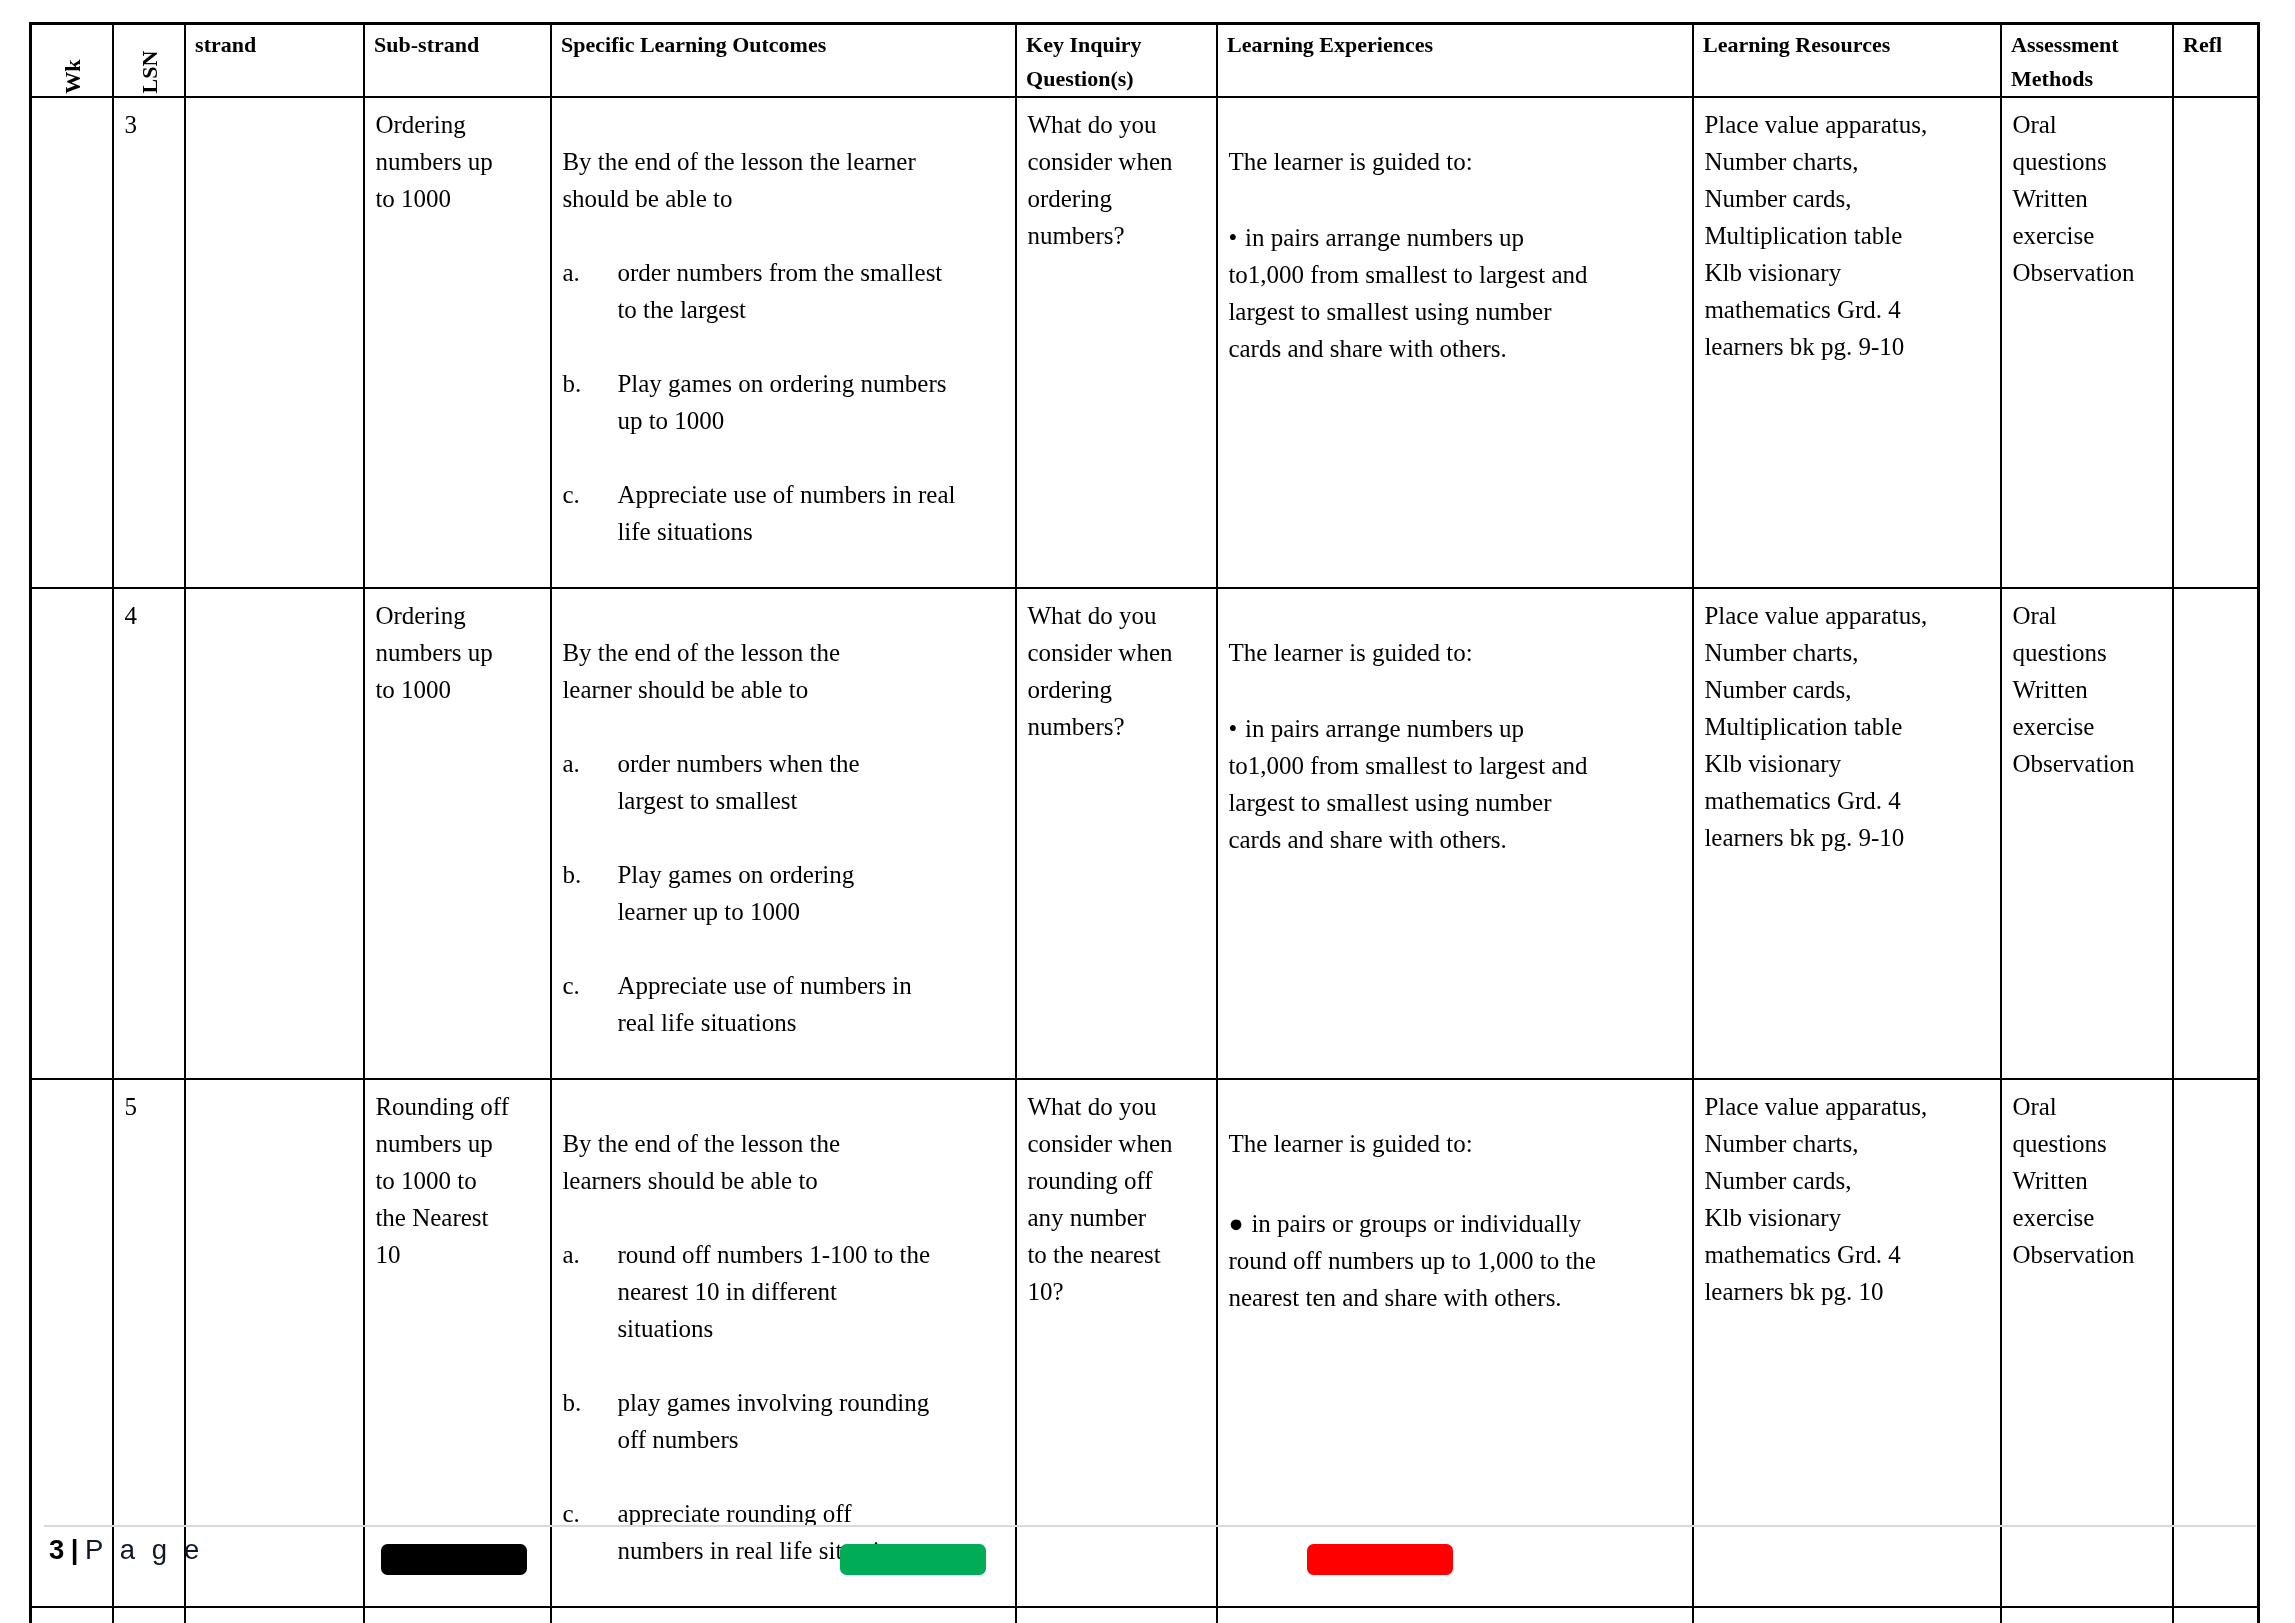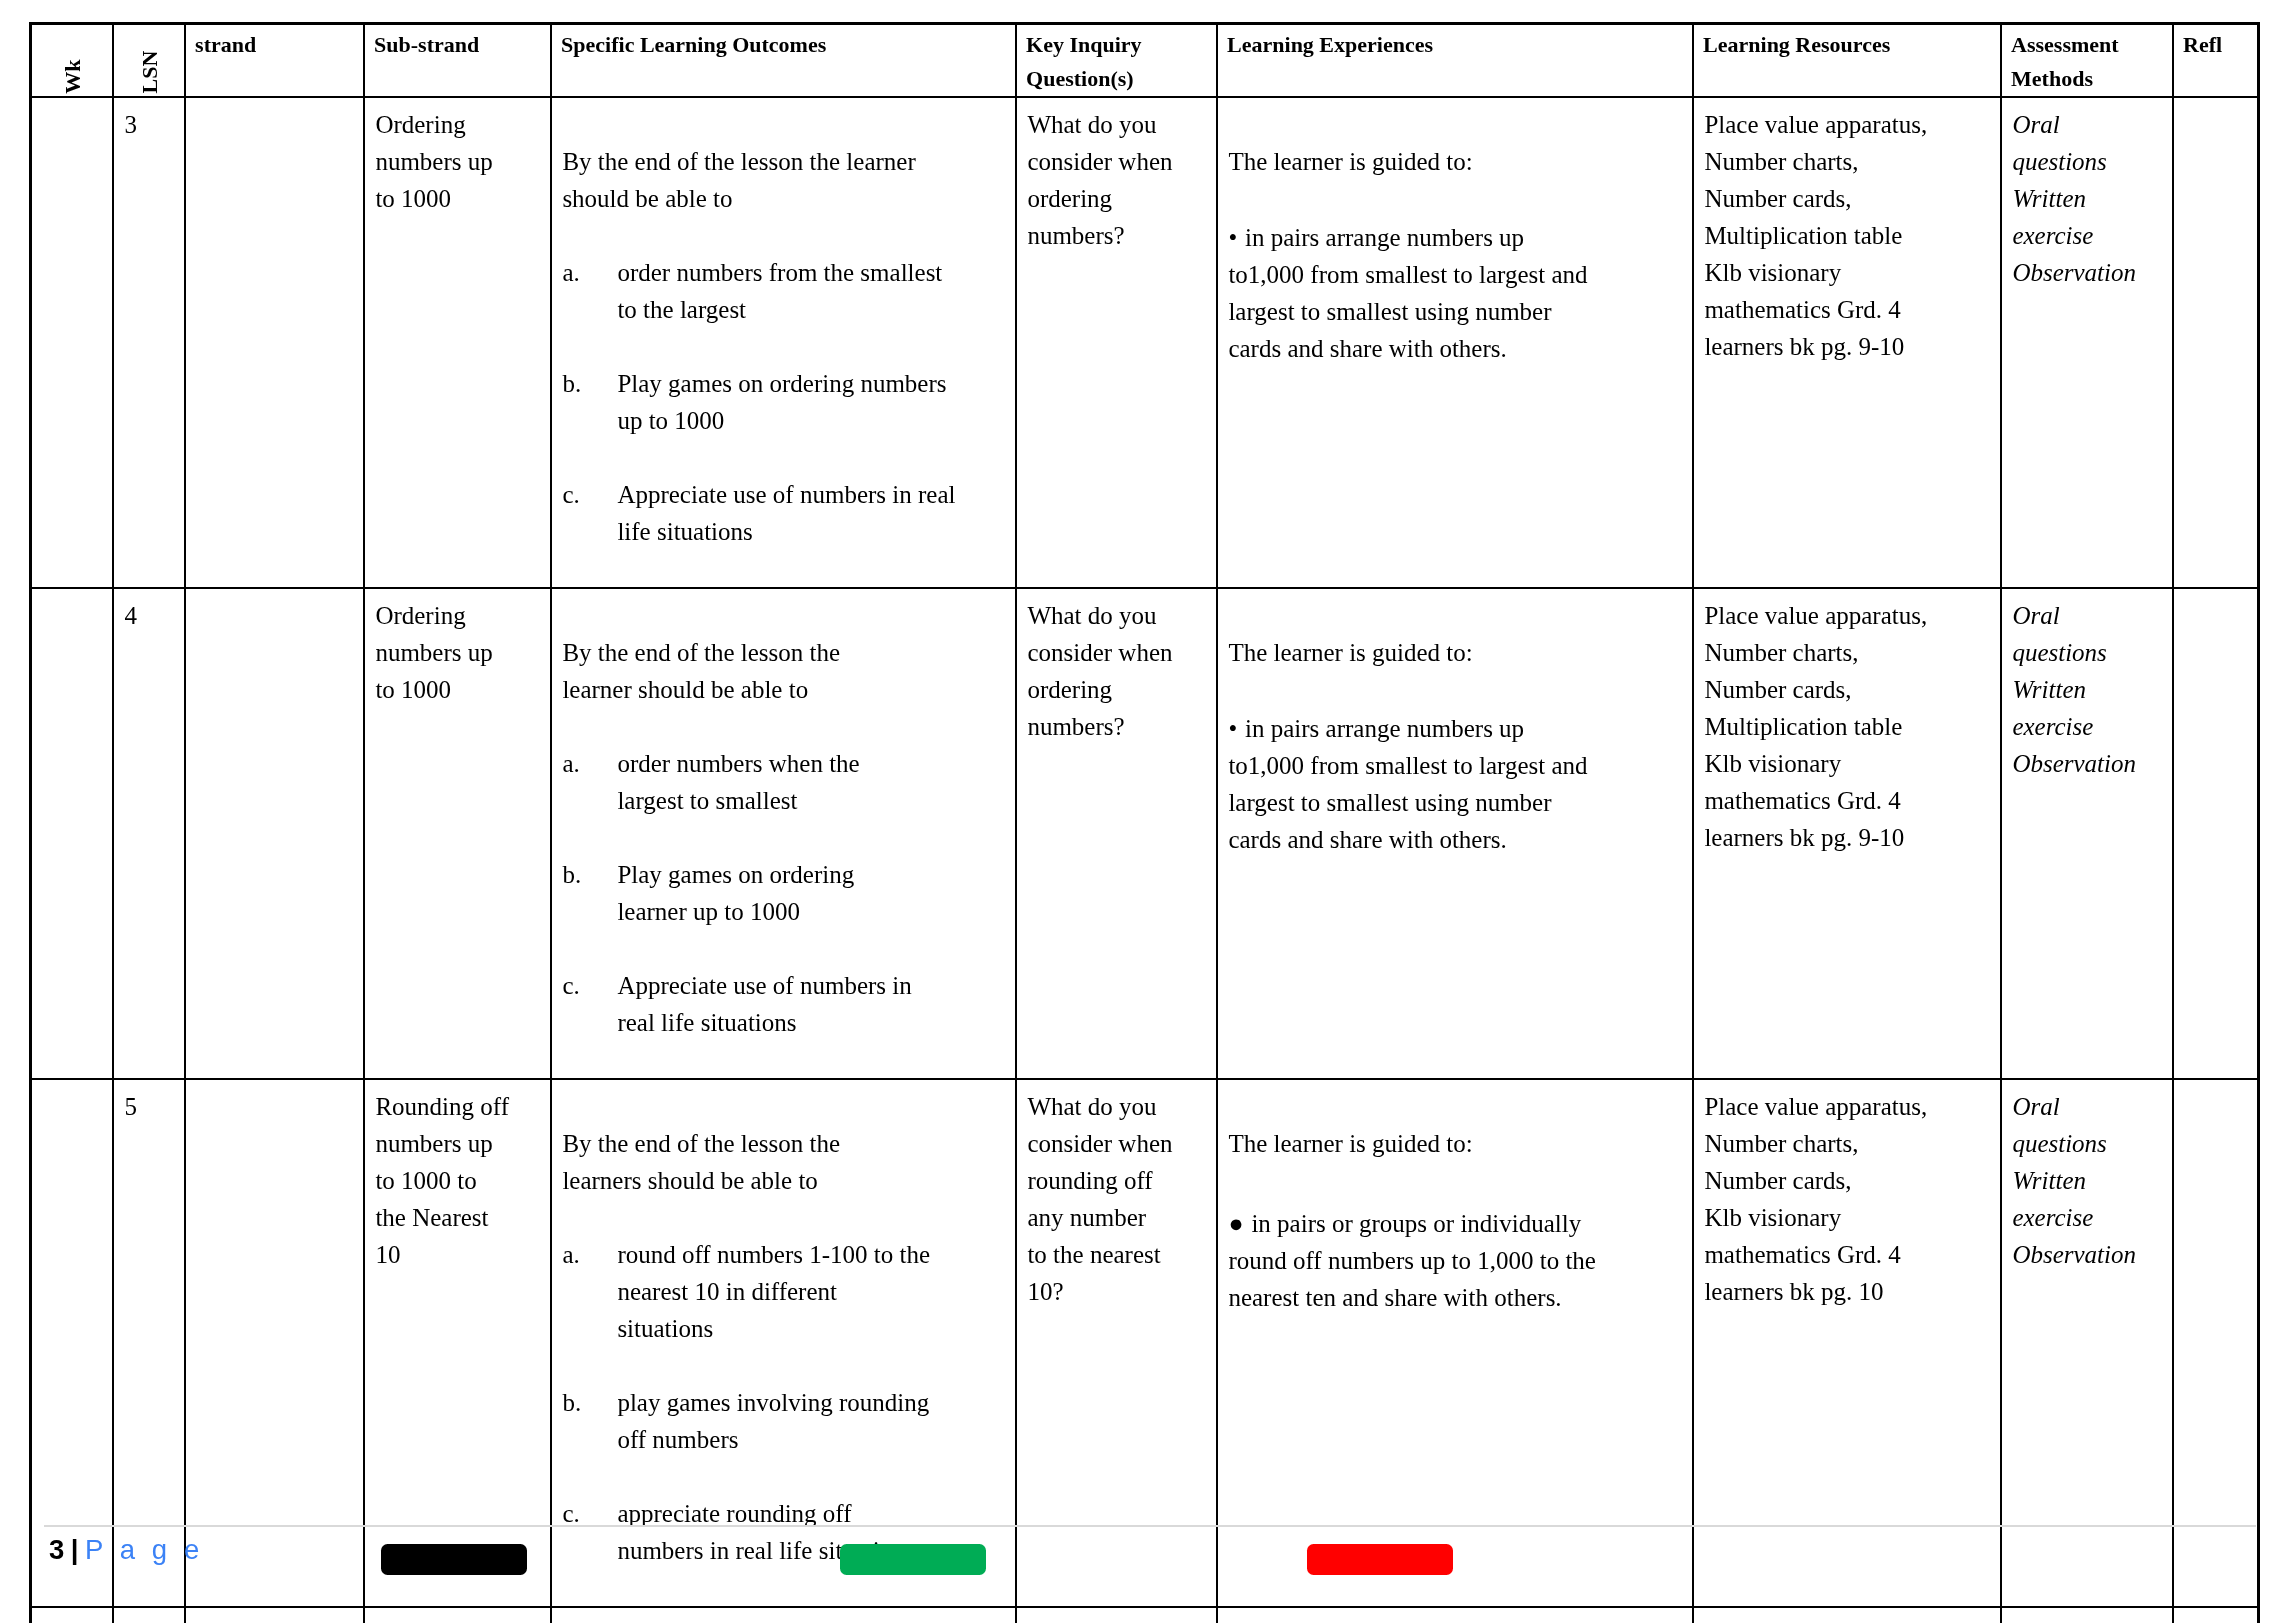--- a/index.html
+++ b/index.html
@@ -20,37 +20,37 @@
   th.h-rot{padding:0;}
   .vwrap{display:flex;height:68px;align-items:flex-end;justify-content:center;}
   .vlabel{writing-mode:vertical-rl;transform:rotate(180deg);
           font-weight:bold;font-size:22px;line-height:22px;padding-top:2.6px;}
 
   td.c-substrand{padding-left:6.5px;padding-top:10.5px;}
   td.c-outcomes{padding-left:9.2px;}
   td.c-key{padding-left:11.8px;}
   td.c-exp{padding-left:11.8px;}
   td.c-res{padding-left:10.5px;font-family:Liberation Serif, serif;}
-  td.c-assess{padding-left:7.9px;font-style:italic;}
+  td.c-assess{padding-left:7.9px;}
 
   .oitem{display:flex;}
   .omark{flex:none;width:55px;}
   .otext{flex:1;white-space:pre-line;}
 
   .expb{margin-top:2px;}
   .expb-gap{margin-top:6px;}
   .bullet{margin-right:7.9px;}
 
   
   .footer-rule{position:absolute;left:44px;top:1525px;width:2212px;height:2px;background:#d9d9d9;}
   .footer-text{position:absolute;left:49px;top:1534px;
                font-family:"Liberation Sans","DejaVu Sans",sans-serif;font-size:27.5px;}
   .pg-num{font-weight:bold;color:#000;}
   .pg-sep{font-weight:bold;color:#000;padding:0 6.5px;}
-  .pg-word{color:#3b82f6;letter-spacing:4.6px;}
+  .pg-word{color:#0f172a;letter-spacing:4.6px;}
 
   .bar{position:absolute;top:1544px;height:31px;width:146px;border-radius:6.5px;}
   .bar-black{left:381px;background:#000000;}
   .bar-green{left:840px;background:#00ac55;}
   .bar-red{left:1307px;background:#ff0000;}
 </style>
 </head>
 <body>
 
 <table class="sow">

